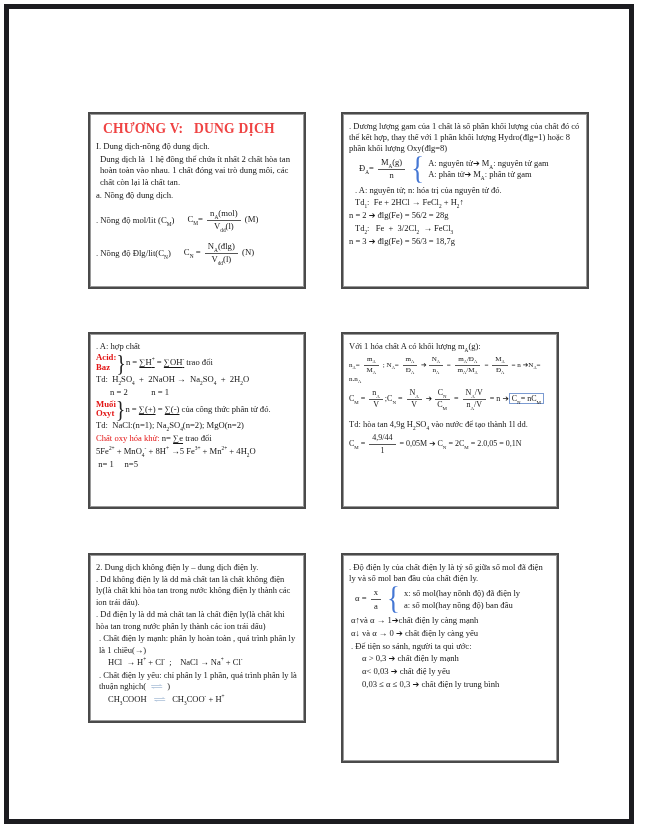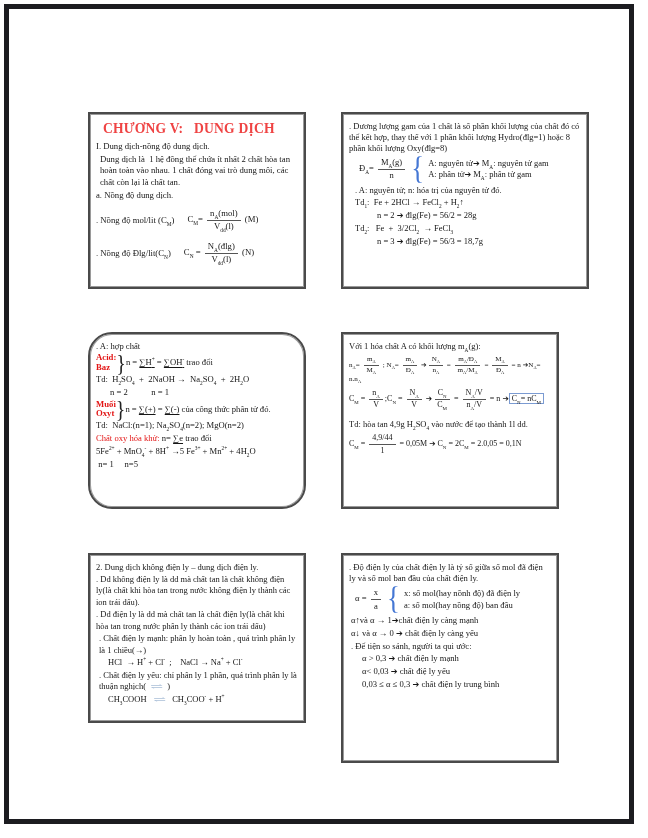--- a/index.html
+++ b/index.html
@@ -12,21 +12,21 @@
     position:absolute;left:4px;top:4px;width:630px;height:820px;
     border:5px solid #1c1c20;background:#ffffff;box-sizing:border-box;
   }
   .slide{
     position:absolute;background:#fff;border:2px solid #4a4a4a;
     box-shadow:0 0 0 1px #9a9a9a inset;
     box-sizing:border-box;padding:5px 6px;overflow:hidden;
   }
   .s1{left:88px;top:112px;width:218px;height:177px;}
   .s2{left:341px;top:112px;width:248px;height:177px;}
-  .s3{left:88px;top:332px;width:218px;height:177px;border-radius:24px;}
+  .s3{left:88px;top:332px;width:218px;height:177px;}
   .s4{left:341px;top:332px;width:218px;height:177px;}
   .s5{left:88px;top:553px;width:218px;height:170px;}
   .s6{left:341px;top:553px;width:218px;height:210px;}
   .t{font-size:8.7px;line-height:1.32;white-space:pre-wrap;margin:1.5px 0;}
   sub,sup{line-height:0;font-size:0.62em;}
   u{text-underline-offset:1.5px;}
   .title{
     font-size:13.6px;font-weight:bold;letter-spacing:.2px;
     margin:2px 0 4px 7px;white-space:pre-wrap;color:#ef4444;
   }
@@ -48,21 +48,21 @@
   .redcol{line-height:1.1;}
   .redcol .red{font-size:8.7px;display:block;}
   
   .s1 .para{margin-left:4px;}
   .s1 .crow{display:flex;align-items:center;margin-top:5px;}
   .s1 .crow .lab{flex:none;}
   .s1 .crow .form{margin-left:13px;}
   .s2 .t{font-size:8.5px;}
   .s2 .eqgroup{margin:1px 0 1px 10px;}
   .s2 .ind1{margin-left:6px;}
-  .s2 .ind2{margin-left:28px;}
+  .s2 .ind2{}
   .s3 .t{font-size:8.6px;}
   .s3 .grp{margin:1px 0;}
   .s3 .nline{margin-left:14px;}
   .s4 .t{font-size:8.5px;}
   .s4 .eq-sm{font-size:7.1px;margin:3px 0;}
   .s4 .eq-md{font-size:8px;margin:3px 0;}
   .s4 .td{margin-top:8px;}
   .s5 .t{font-size:8.5px;}
   .s5 .ind1{margin-left:3px;}
   .s5 .eq{margin-left:12px;}

